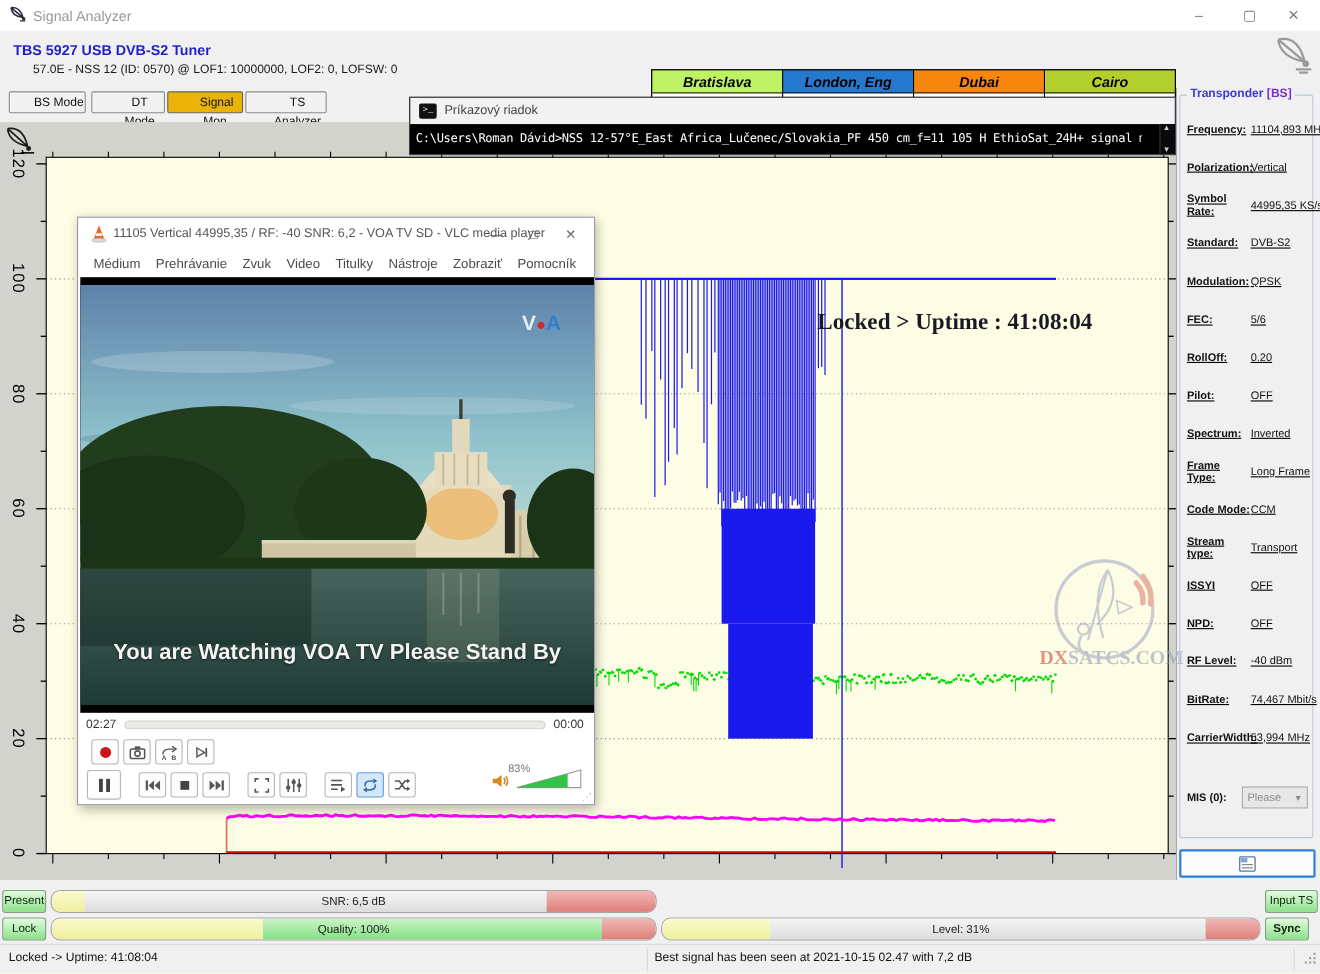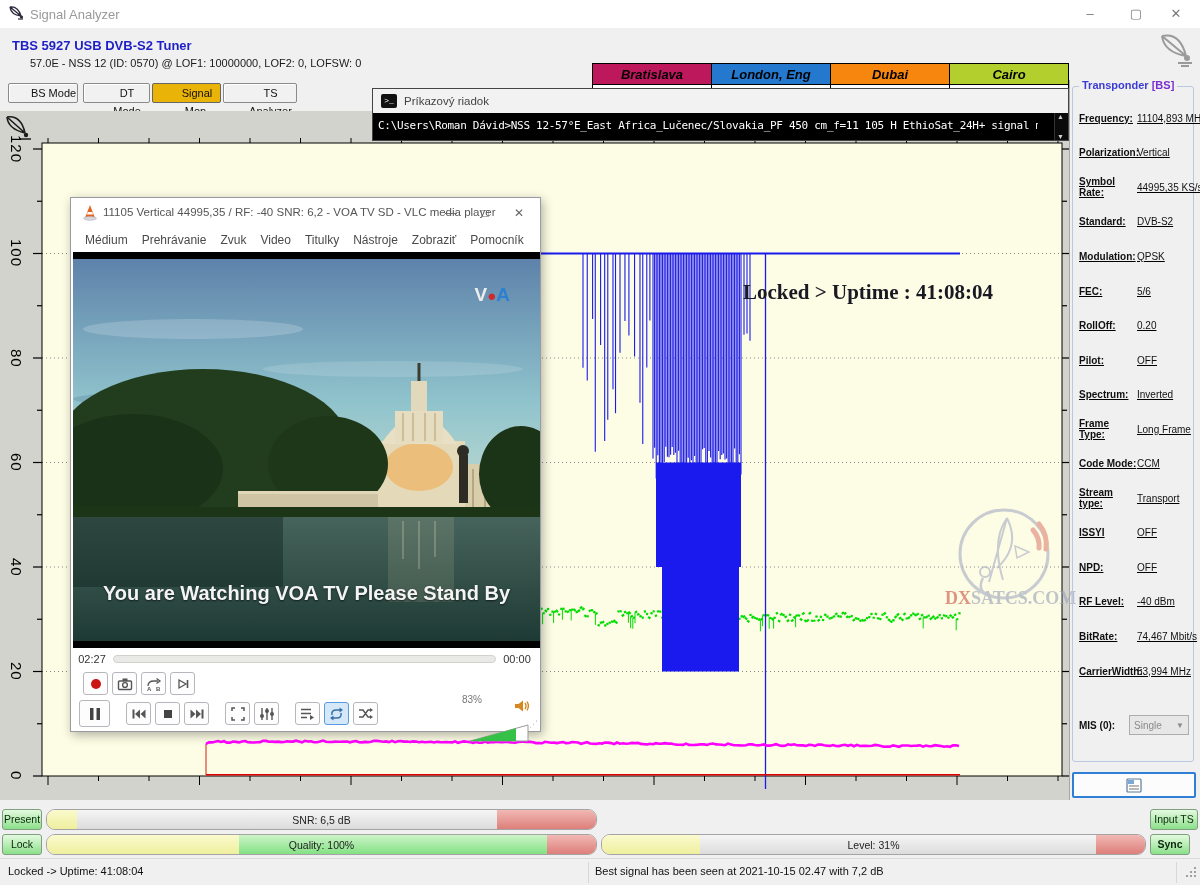--- a/index.html
+++ b/index.html
@@ -70,21 +70,21 @@
   .vlc-sub { position:absolute; left:0; top:330px; width:467px; text-align:center; font-size:20px; font-weight:bold; color:#f4f4f4; text-shadow:0 1px 2px rgba(0,0,0,.6); }
   .vlc-seek { position:absolute; left:0; top:450px; width:467px; height:22px; display:flex; align-items:center; }
   .vlc-time { font-size:11px; color:#333; width:42px; text-align:center; }
   .vlc-track { flex:1; height:8px; background:#e9e9e6; border:1px solid #d2d2cd; border-radius:4px; }
   .vlc-row1 { position:absolute; left:12px; top:474px; display:flex; gap:4px; }
   .vlc-row2 { position:absolute; left:8px; top:502px; display:flex; gap:4px; align-items:center; }
   .vbtn { width:25px; height:23px; background:#fdfdfd; border:1px solid #b6b6bc; border-radius:3px; display:flex; align-items:center; justify-content:center; }
   .vbtn.big { width:31px; height:27px; }
   .vbtn.active { background:#d5e8fa; border:1px solid #5a9bdf; }
   .vgap { width:8px; }
-  .vlc-vol { position:absolute; right:10px; top:500px; display:flex; align-items:flex-end; gap:5px;flex-direction:column; }
+  .vlc-vol { position:absolute; right:10px; top:500px; display:flex; align-items:flex-end; gap:5px; }
   .vol-pct { position:absolute; right:48px; top:-4px; font-size:10px; color:#777; }
   .vlc-grip { position:absolute; right:2px; bottom:2px; color:#bbb; font-size:9px; }
 
   
   .sidebar { position:absolute; left:1072px; top:80px; width:124px; height:720px; }
   .fieldset { position:absolute; left:0; top:6px; width:122px; height:676px; border:1px solid #b9c7e0; border-radius:3px; }
   .fieldset-legend { position:absolute; left:6px; top:-8px; background:#f0f0f0; padding:0 3px; font-size:11px; font-weight:bold; }
   .fieldset-legend .t1 { color:#3b3bd6; } .fieldset-legend .t2 { color:#7a2fd0; }
   .tr-rows { position:absolute; left:0; top:14px; width:100%; display:grid; grid-auto-rows:34.55px;text-decoration:underline; }
   .tr-row { display:flex; align-items:center; padding-left:6px; }
@@ -709,21 +709,21 @@
       <div style="position:absolute;left:0px;top:82px;width:118px;text-align:center;font-family:'Liberation Serif',serif;font-weight:bold;font-size:18px;">
         <span style="color:#cc5544;">DX</span><span style="color:#9aa2b8;">SATCS.COM</span>
       </div>
     </div>
     <div class="uptime-banner">Locked &gt; Uptime : 41:08:04</div>
   </div>
   <div class="side-edge"></div>
 
   <div class="clocks">
     <div class="clock">
-      <div class="clock-head" style="background: #be185d;">Bratislava</div>
+      <div class="clock-head" style="background: #bef264;">Bratislava</div>
       <div class="clock-body">
           <span class="clock-date">Sat, Oct 16</span>
           <span class="clock-off">
             <span class="o1">+1</span>
             <span class="o2">DST</span>
           </span>
           <span class="clock-time">12:28</span>
         </div>
     </div>
     <div class="clock">
@@ -1049,21 +1049,21 @@
             <span class="tr-value">74,467 Mbit/s</span>
           </div>
           <div class="tr-row">
             <span class="tr-label">CarrierWidth:</span>
             <span class="tr-value">53,994 MHz</span>
           </div>
         </div>
       <div class="mis-row">
         <span class="mis-label">MIS (0):</span>
         <div class="mis-select">
-          <span>Single</span>
+          <span>Please</span>
             <span style="font-size:8px;">▼</span>
         </div>
       </div>
     </div>
     <div class="list-btn">
       <svg width="16" height="15" viewBox="0 0 16 15">
           <rect x="1" y="1" width="14" height="13" rx="1" fill="#fff" stroke="#5a7a9a" stroke-width="1.2"></rect>
           <rect x="2" y="2" width="6" height="4" fill="#7aa8d8"></rect>
           <g stroke="#8a8a8a" stroke-width="1.2">
             <line x1="3" y1="8" x2="13" y2="8"></line>

